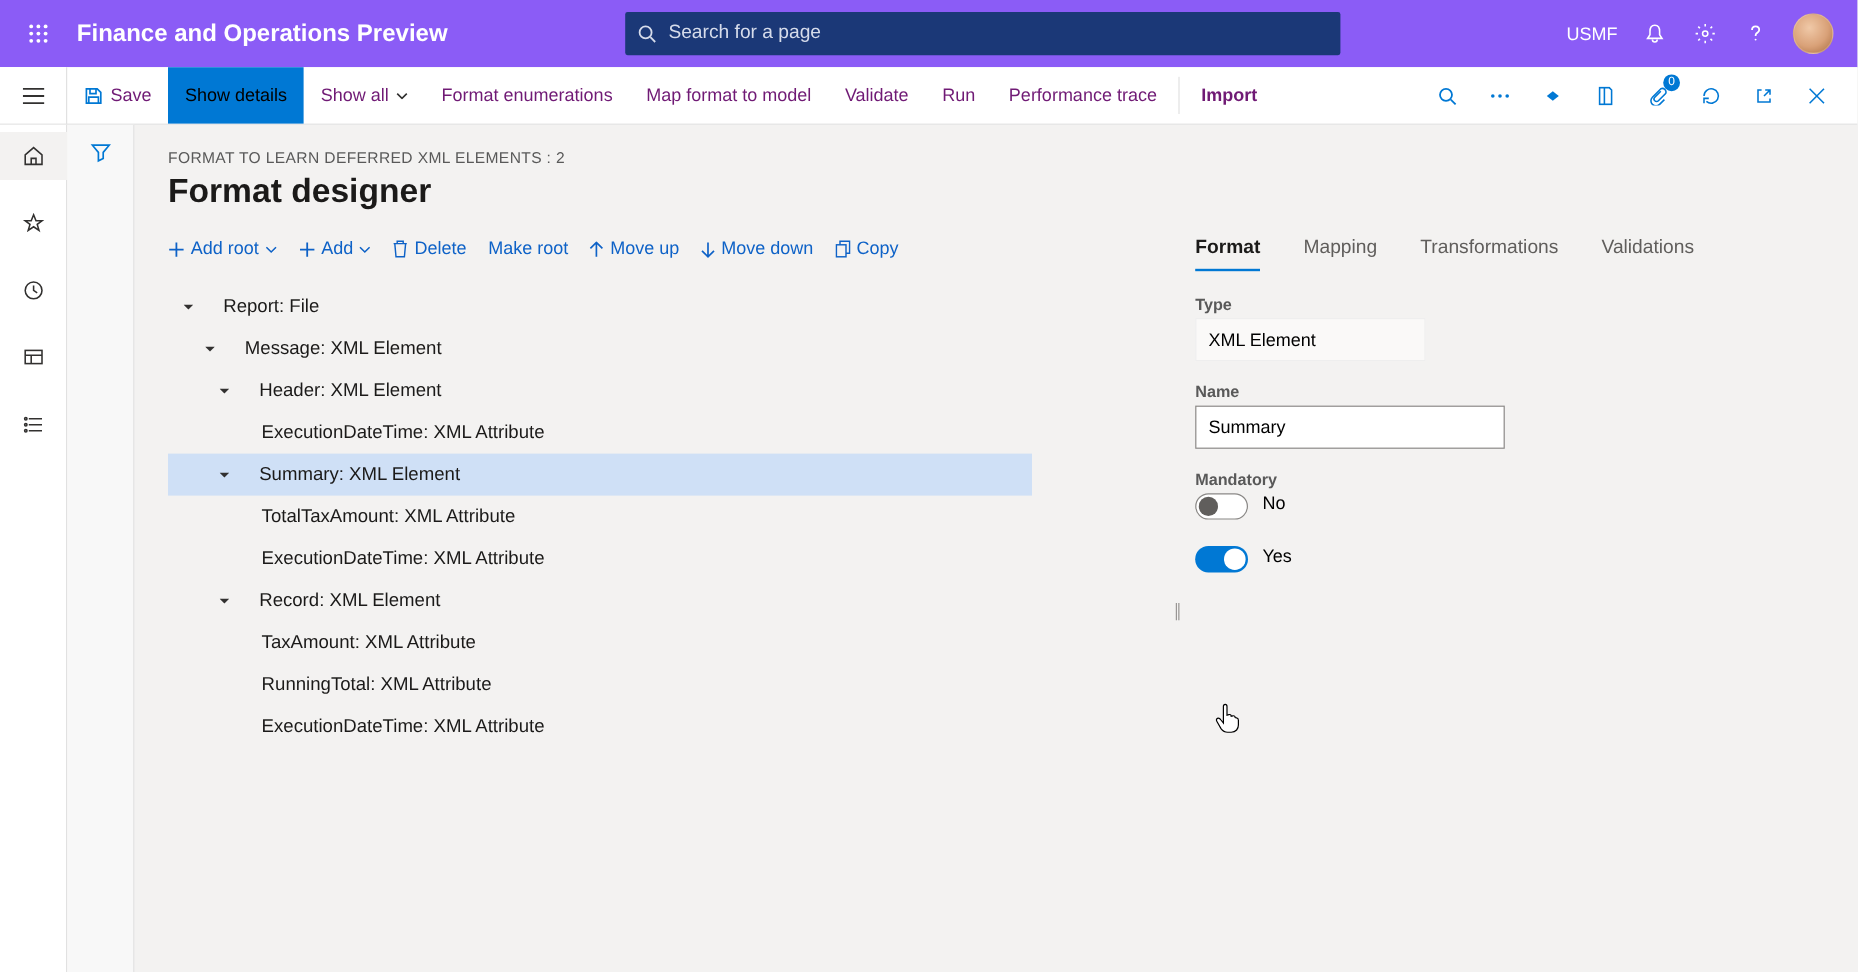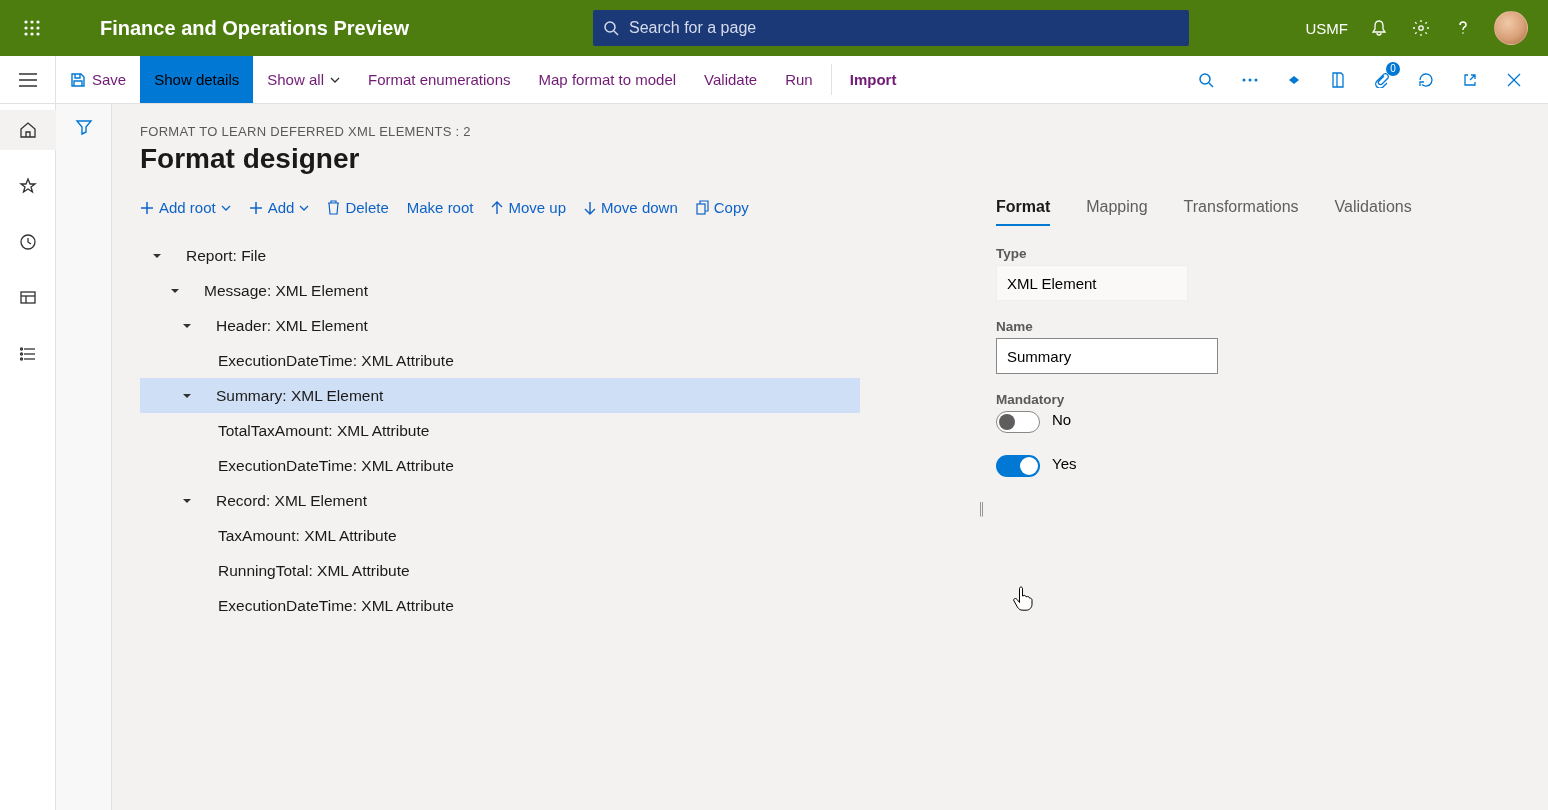--- a/index.html
+++ b/index.html
@@ -1,19 +1,19 @@
 <!DOCTYPE html>
 <html><head>
 <meta charset="utf-8">
 <style>
   * { box-sizing: border-box; margin: 0; padding: 0; font-family: "Segoe UI", Arial, sans-serif; }
   html, body { width: 1548px; height: 810px; overflow: hidden; background: #f3f2f1; }
 
   
-  .topbar { height: 56px; background: #4d7c0f; color: #fff; display: flex; align-items: center; padding: 0 8px; gap: 36px; }
+  .topbar { height: 56px; background: #8b5cf6; color: #fff; display: flex; align-items: center; padding: 0 8px; }
   .topbar .waffle { width: 48px; height: 56px; display:flex; align-items:center; justify-content:center; }
   .topbar .title { font-size: 20px; font-weight: 600; margin-left: 8px; }
   .topbar .searchwrap { margin-left: 148px; }
   .topbar .search { width: 596px; height: 36px; background: #1b3877; border-radius: 2px; display:flex; align-items:center; padding: 0 10px; color:#d6dceb;}
   .topbar .search span { margin-left: 10px; font-size: 16px; }
   .topbar .spacer { flex: 1; }
   .topbar .right { display:flex; align-items:center; gap: 20px; padding-right: 12px;}
   .topbar .right .txt { font-size: 15px; }
   .topbar .right .icon { width: 22px; height:22px; display:flex; align-items:center; justify-content:center;}
   .avatar { width: 34px; height:34px; border-radius:50%; background: radial-gradient(circle at 40% 35%, #f0c9a8 0%, #d9a178 55%, #a76b3f 100%); border:1px solid #fff3; }
@@ -54,21 +54,21 @@
   .tree .pad2 { padding-left: 40px;}
   .tree .pad3 { padding-left: 78px;}
 
   
   .rightpane { position:absolute; left: 884px; top: 94px; width: 420px;}
   .tabs { display:flex; gap:36px; border-bottom:0; margin-bottom:20px; font-size:16px; color:#605e5c;}
   .tabs .tab { padding-bottom:8px; cursor:pointer;}
   .tabs .tab.active { color:#1b1a19; font-weight:600; border-bottom:2px solid #0078d4;}
   .flabel { font-size:13.5px; color:#595959; font-weight:600; margin-bottom:4px;}
   .fvalro { height:36px; background:#faf9f8; border:1px solid #eee; display:flex; align-items:center; padding:0 10px; font-size:15px; width:192px; margin-bottom:18px;}
-  .finput { height:36px; width:222px; border:1px solid #8a8886; padding:0 10px; font-size:15px; margin-bottom:18px; display:block;}
+  .finput { height:36px; width:258px; border:1px solid #8a8886; padding:0 10px; font-size:15px; margin-bottom:18px; display:block;}
   .toggle-row { display:flex; gap:12px; margin-bottom:22px; margin-top:4px;}
   .toggle { width:44px; height:22px; border-radius:11px; position:relative; cursor:pointer;}
   .toggle.off { background:#fff; border:1px solid #8a8886;}
   .toggle.off .knob { position:absolute; left:2px; top:2px; width:16px; height:16px; border-radius:50%; background:#605e5c;}
   .toggle.on { background:#0078d4;}
   .toggle.on .knob { position:absolute; right:2px; top:2px; width:18px; height:18px; border-radius:50%; background:#fff;}
   .tlabel { font-size:15px;}
   .splitter-vert { position:absolute; left: 865px; top: 398px; color:#8a8886; font-size:12px; user-select:none;}
   .cursor-hand { position:absolute; left: 900px; top: 480px; font-size:20px;}
 
@@ -162,20 +162,23 @@
     </div>
   <div class="item">
       <span>Map format to model</span>
     </div>
   <div class="item">
       <span>Validate</span>
     </div>
   <div class="item">
       <span>Run</span>
     </div>
+  <div class="item">
+      <span>Performance trace</span>
+    </div>
   <div class="divider"></div>
   <div class="item bold">
       <span>Import</span>
     </div>
   <div class="right">
     <div class="ibtn">
       <svg width="16" height="16" viewBox="0 0 16 16" fill="none" stroke="#0078d4" stroke-width="1.5">
           <circle cx="7" cy="7" r="5"></circle>
           <line x1="11" y1="11" x2="15" y2="15"></line>
         </svg>

